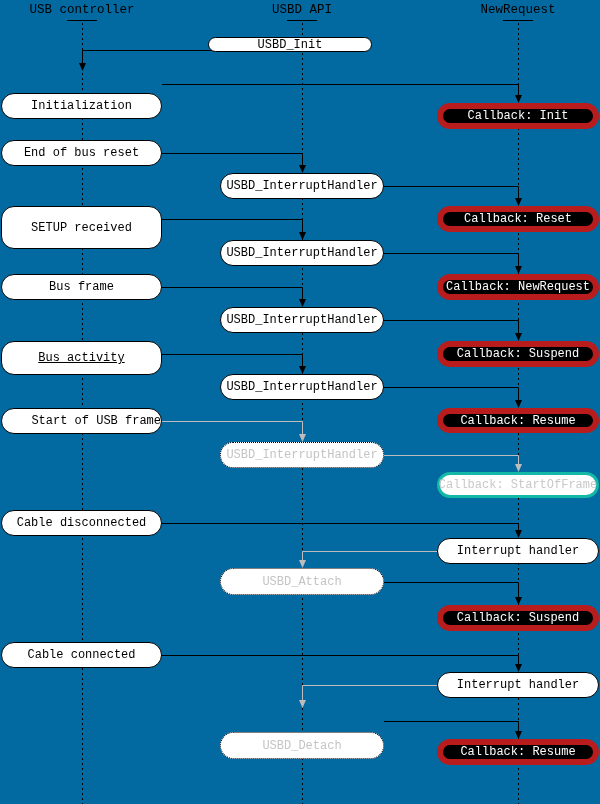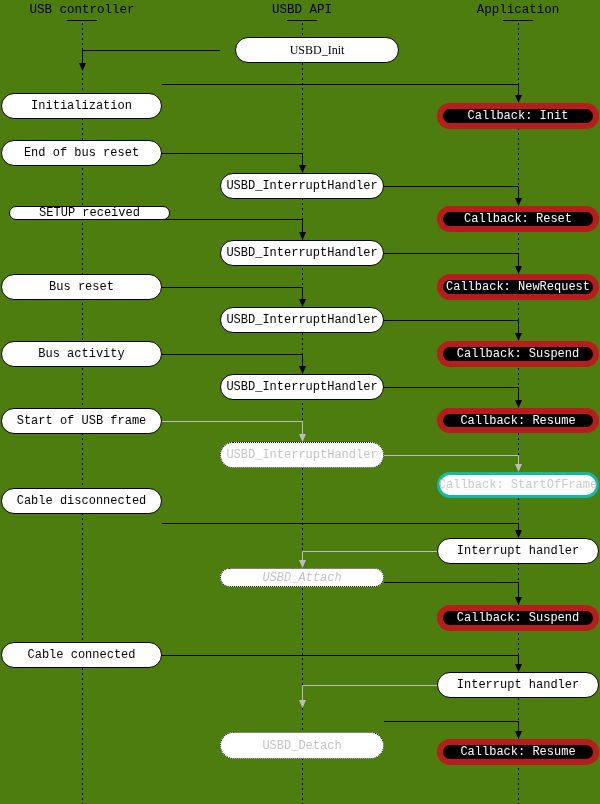--- a/index.html
+++ b/index.html
@@ -1,17 +1,17 @@
 <!DOCTYPE html>
 <html><head>
 <meta charset="utf-8">
 <style>
   html,body{margin:0;padding:0;background:#fff;}
   #canvas{
-    position:relative;width:600px;height:804px;background:#4d7c0f;overflow:hidden;
+    position:relative;width:600px;height:804px;background:#0369a1;overflow:hidden;
     font-family:"Liberation Mono","DejaVu Sans Mono",monospace;
   }
   #connector-layer{position:absolute;left:0;top:0;width:600px;height:804px;}
   .col-header{
     position:absolute;top:2px;transform:translateX(-50%);
     font-size:12.5px;line-height:16px;color:#000;white-space:nowrap;
   }
   .node{
     position:absolute;box-sizing:border-box;display:flex;align-items:center;justify-content:center;
     font-size:12px;white-space:nowrap;background:#fff;border:1px solid #000;color:#000;
@@ -65,84 +65,84 @@
       <polyline points="162,655.5 518.5,655.5 518.5,666" fill="none" stroke="#000000" stroke-width="1"></polyline>
       <polygon points="518.5,672 515,664 522,664" fill="#000000"></polygon>
       <polyline points="437,685.5 302.5,685.5 302.5,702" fill="none" stroke="#bdbdbd" stroke-width="1"></polyline>
       <polygon points="302.5,708 299,700 306,700" fill="#bdbdbd"></polygon>
       <polyline points="384,721.5 518.5,721.5 518.5,733" fill="none" stroke="#000000" stroke-width="1"></polyline>
       <polygon points="518.5,739 515,731 522,731" fill="#000000"></polygon>
     </svg>
   <div id="headers">
       <div class="col-header" style="left: 82px;">USB controller</div>
       <div class="col-header" style="left: 302px;">USBD API</div>
-      <div class="col-header" style="left: 518px;">Application</div>
+      <div class="col-header" style="left: 518px;">NewRequest</div>
     </div>
   <div id="nodes">
-      <div class="node api" style="left: 235px; top: 37px; width: 164px; height: 26px; border-radius: 13px; font-family: Liberation Serif, serif;">
+      <div class="node api" style="left: 208px; top: 37px; width: 164px; height: 15px; border-radius: 13px;">
         <span>USBD_Init</span>
       </div>
       <div class="node event" style="left: 1px; top: 71px; width: 161px; height: 26px; border-radius: 13px; margin-top: 22px;">
         <span>Initialization</span>
       </div>
       <div class="node callback" style="left: 437px; top: 103px; width: 162px; height: 26px; border-radius: 13px;">
         <span>Callback: Init</span>
       </div>
       <div class="node event" style="left: 1px; top: 140px; width: 161px; height: 26px; border-radius: 13px;">
         <span>End of bus reset</span>
       </div>
       <div class="node api" style="left: 220px; top: 173px; width: 164px; height: 26px; border-radius: 13px;">
         <span>USBD_InterruptHandler</span>
       </div>
-      <div class="node event" style="left: 1px; top: 206px; width: 161px; height: 14px; border-radius: 13px; margin-left: 8px;">
+      <div class="node event" style="left: 1px; top: 206px; width: 161px; height: 43px; border-radius: 13px;">
         <span>SETUP received</span>
       </div>
       <div class="node callback" style="left: 437px; top: 206px; width: 162px; height: 26px; border-radius: 13px; justify-content: center;">
         <span>Callback: Reset</span>
       </div>
       <div class="node api" style="left: 220px; top: 240px; width: 164px; height: 26px; border-radius: 13px;">
         <span>USBD_InterruptHandler</span>
       </div>
       <div class="node event" style="left: 1px; top: 274px; width: 161px; height: 26px; border-radius: 13px;">
-        <span>Bus reset</span>
+        <span>Bus frame</span>
       </div>
       <div class="node callback" style="left: 437px; top: 274px; width: 162px; height: 26px; border-radius: 13px;">
         <span>Callback: NewRequest</span>
       </div>
       <div class="node api" style="left: 220px; top: 307px; width: 164px; height: 26px; border-radius: 13px;">
         <span>USBD_InterruptHandler</span>
       </div>
-      <div class="node event" style="left: 1px; top: 341px; width: 161px; height: 26px; border-radius: 13px;">
+      <div class="node event" style="left: 1px; top: 341px; width: 161px; height: 34px; border-radius: 13px; text-decoration: underline;">
         <span>Bus activity</span>
       </div>
       <div class="node callback" style="left: 437px; top: 341px; width: 162px; height: 26px; border-radius: 13px;">
         <span>Callback: Suspend</span>
       </div>
       <div class="node api" style="left: 220px; top: 374px; width: 164px; height: 26px; border-radius: 13px;">
         <span>USBD_InterruptHandler</span>
       </div>
-      <div class="node event" style="left: 1px; top: 408px; width: 161px; height: 26px; border-radius: 13px;">
+      <div class="node event" style="left: 1px; top: 408px; width: 161px; height: 26px; border-radius: 13px; justify-content: flex-end;">
         <span>Start of USB frame</span>
       </div>
       <div class="node callback" style="left: 437px; top: 408px; width: 162px; height: 25px; border-radius: 12.5px;">
         <span>Callback: Resume</span>
       </div>
       <div class="node api-ghost" style="left: 220px; top: 442px; width: 164px; height: 26px; border-radius: 13px;">
         <span>USBD_InterruptHandler</span>
       </div>
       <div class="node callback-ghost" style="left: 437px; top: 472px; width: 162px; height: 26px; border-radius: 13px;">
         <span>Callback: StartOfFrame</span>
       </div>
-      <div class="node event" style="left: 1px; top: 488px; width: 161px; height: 26px; border-radius: 13px;">
+      <div class="node event" style="left: 1px; top: 510px; width: 161px; height: 26px; border-radius: 13px;">
         <span>Cable disconnected</span>
       </div>
       <div class="node handler" style="left: 437px; top: 538px; width: 162px; height: 26px; border-radius: 13px;">
         <span>Interrupt handler</span>
       </div>
-      <div class="node api-ghost" style="left: 220px; top: 568px; width: 164px; height: 19px; border-radius: 13.5px; font-style: italic;">
+      <div class="node api-ghost" style="left: 220px; top: 568px; width: 164px; height: 27px; border-radius: 13.5px;">
         <span>USBD_Attach</span>
       </div>
       <div class="node callback" style="left: 437px; top: 605px; width: 162px; height: 26px; border-radius: 13px;">
         <span>Callback: Suspend</span>
       </div>
       <div class="node event" style="left: 1px; top: 642px; width: 161px; height: 26px; border-radius: 13px; text-align: center;">
         <span>Cable connected</span>
       </div>
       <div class="node handler" style="left: 437px; top: 672px; width: 162px; height: 26px; border-radius: 13px;">
         <span>Interrupt handler</span>

